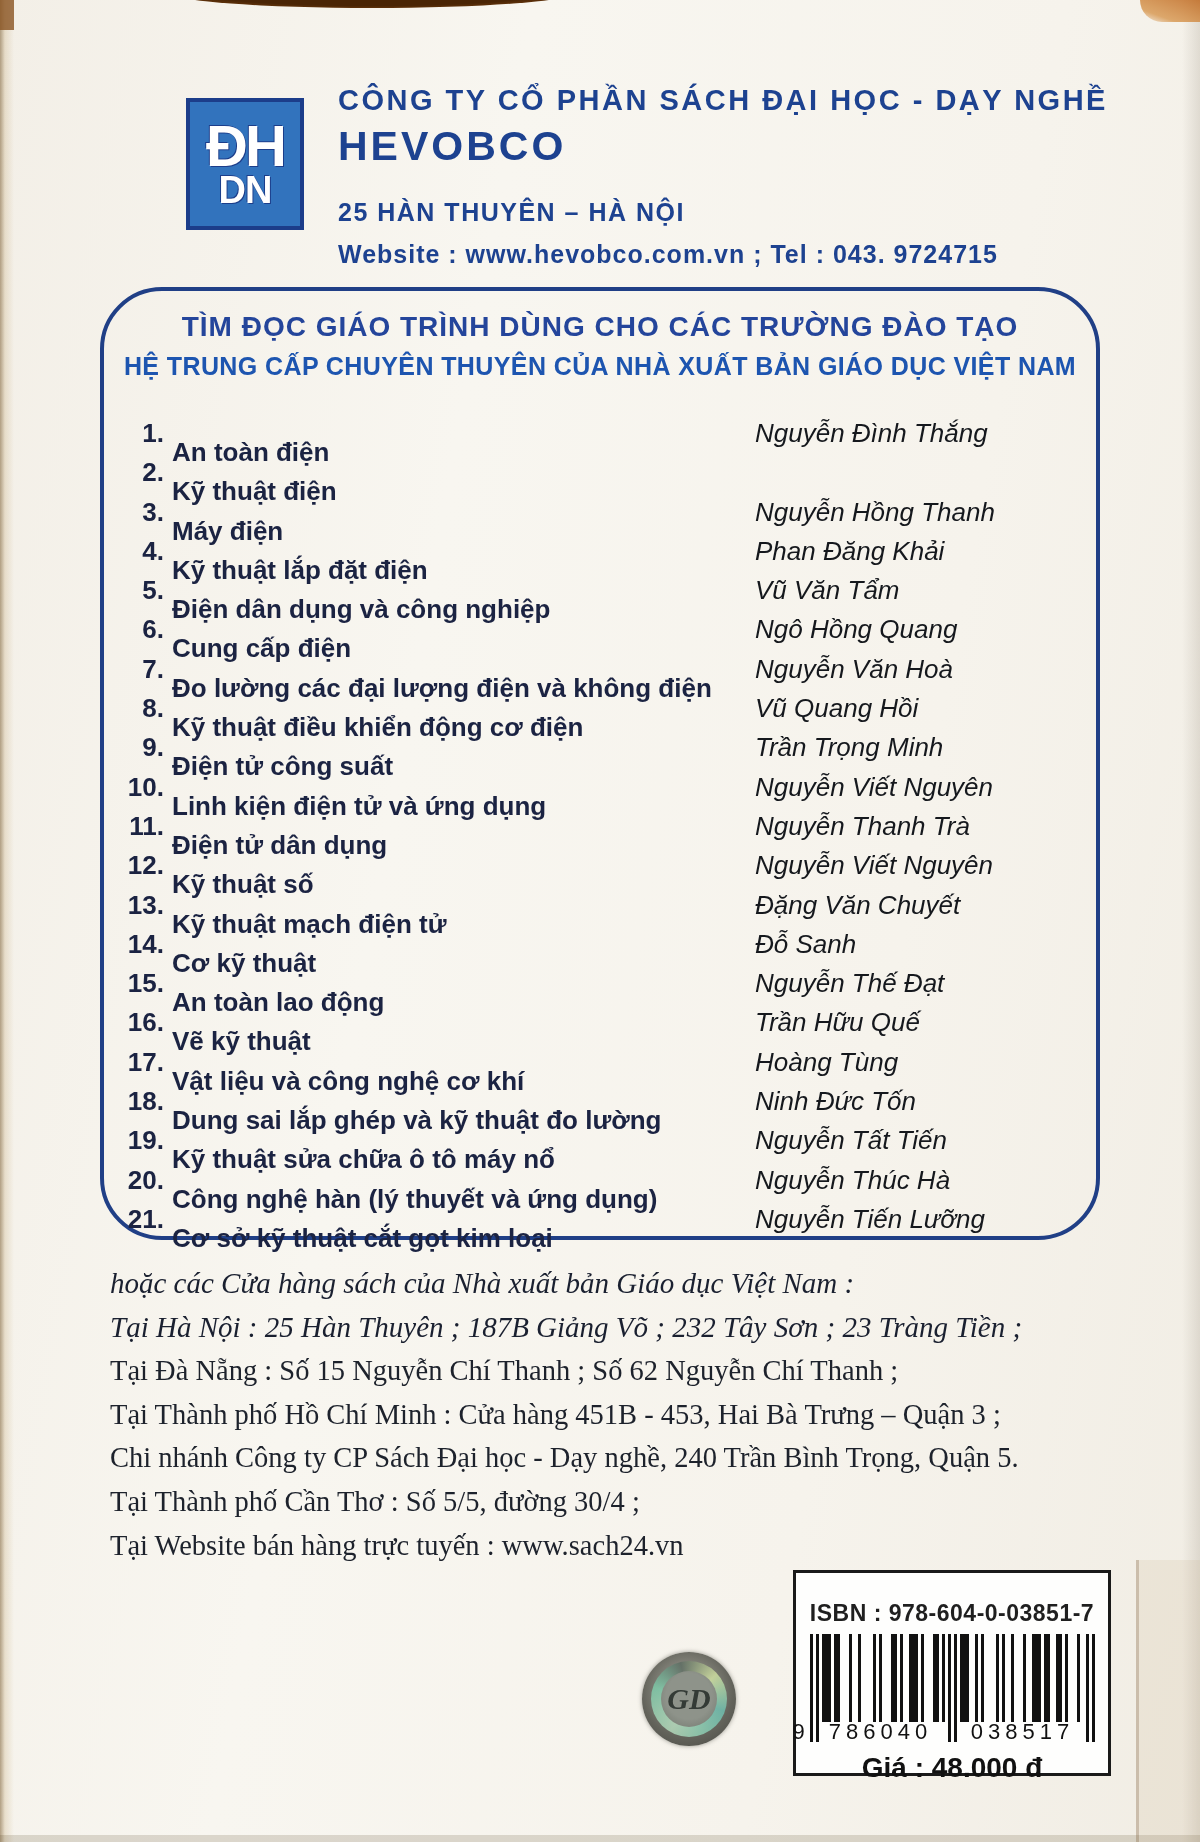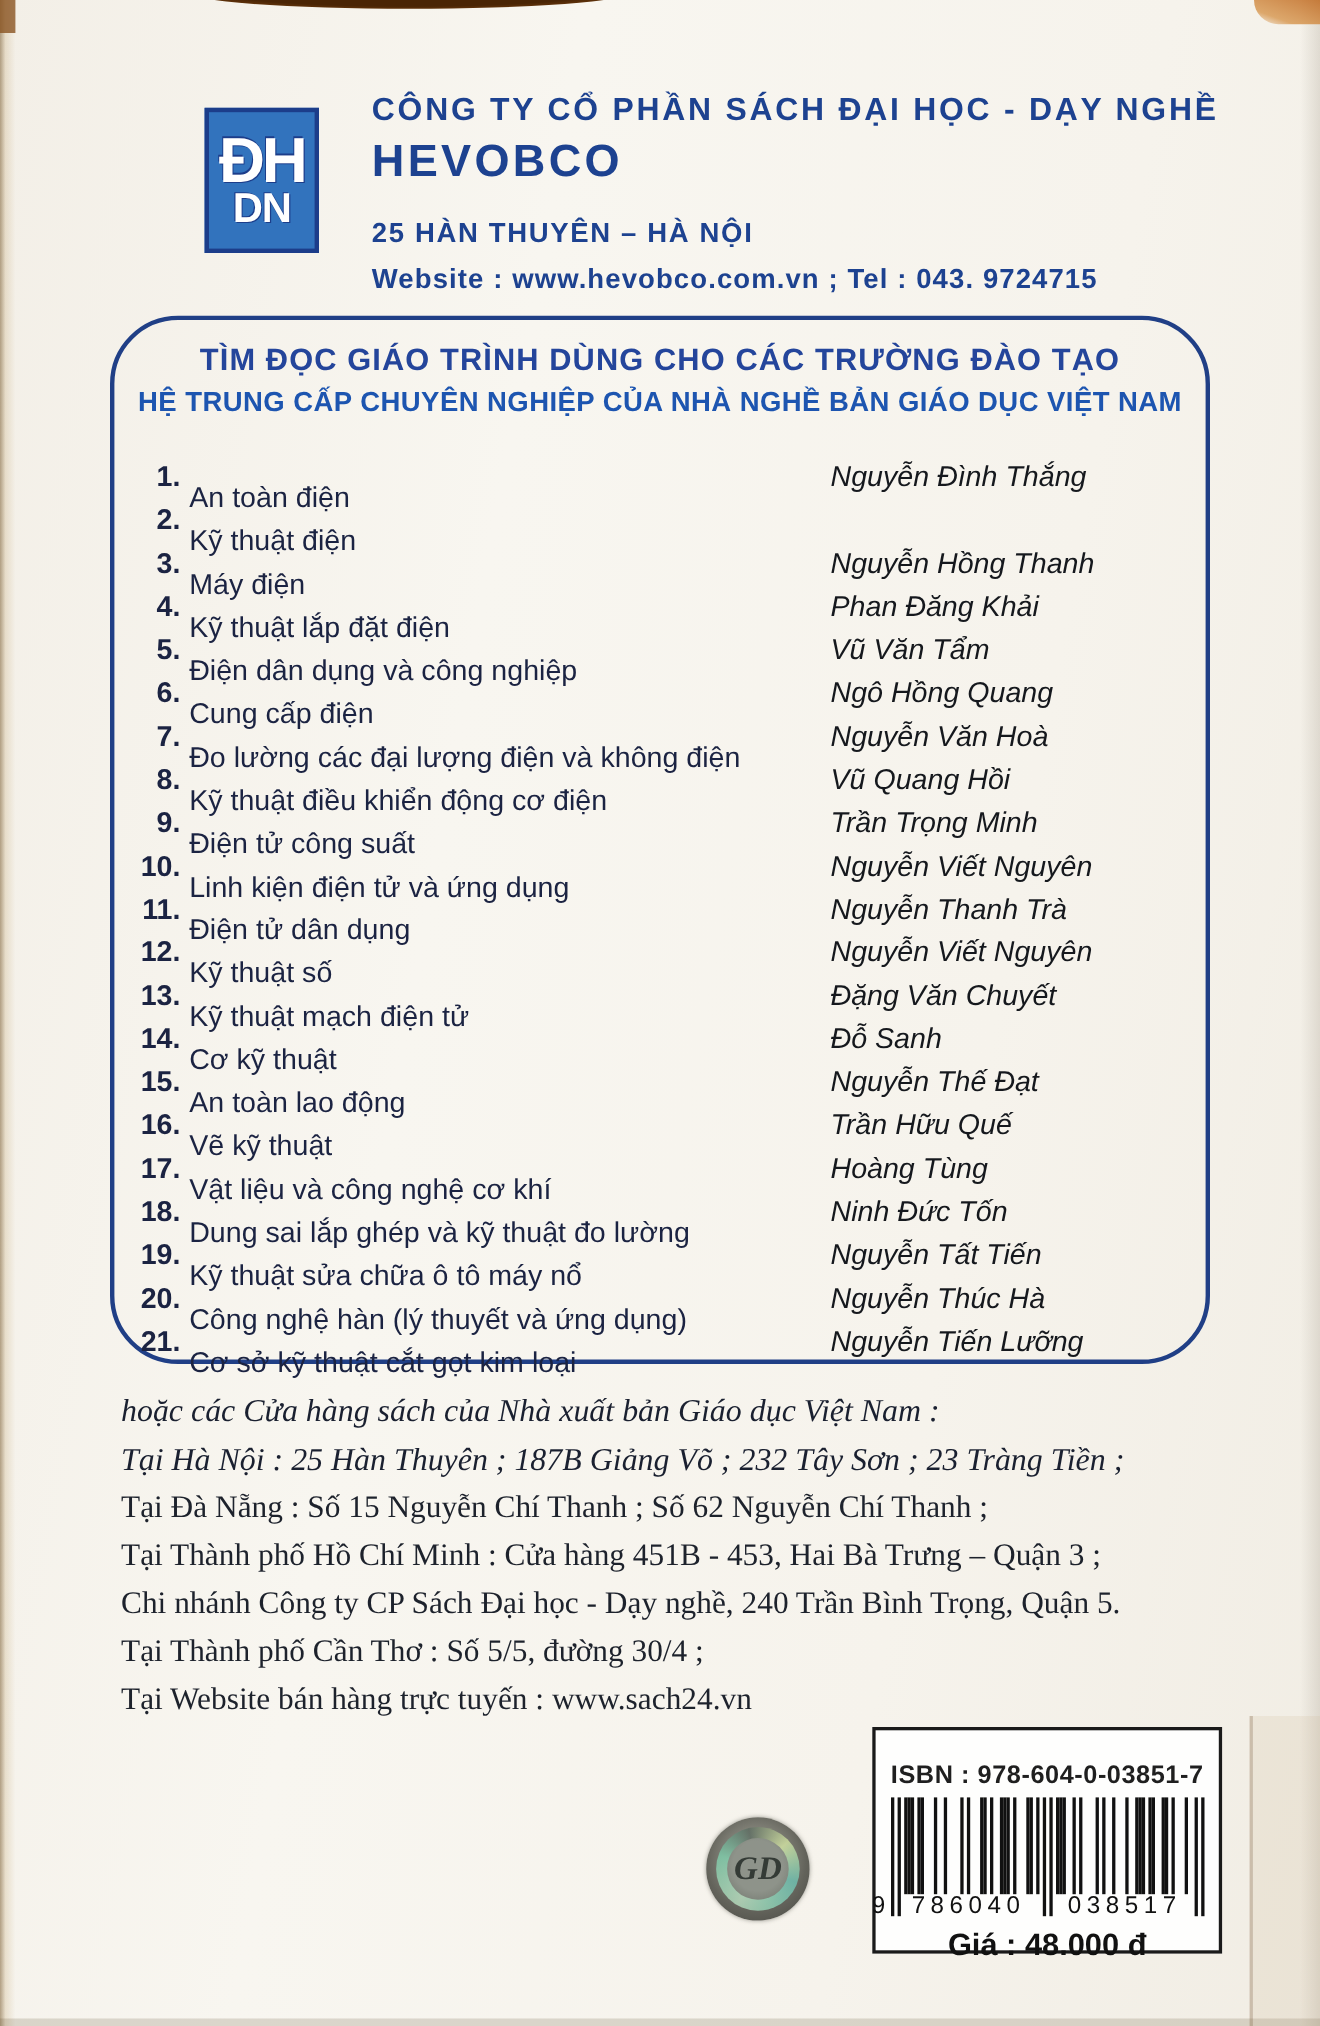--- a/index.html
+++ b/index.html
@@ -15,21 +15,21 @@
   .edge-bottom{position:absolute;left:0;bottom:0;width:100%;height:7px;background:rgba(90,70,40,.18);}
   .stain-top-arc{position:absolute;left:172px;top:-22px;width:400px;height:30px;border-radius:50%;
      background:radial-gradient(ellipse at 50% 50%,#4a2505 0 60%,#7a4312 85%,rgba(122,67,18,0));}
   .stain-top-right{position:absolute;right:0;top:0;width:60px;height:22px;border-bottom-left-radius:40px;
      background:linear-gradient(200deg,#c06a21,#d89a55 70%,rgba(216,154,85,0));opacity:.85;}
   .stain-top-left{position:absolute;left:0;top:0;width:14px;height:30px;background:#8a5422;opacity:.8;}
   .crease-right{position:absolute;left:1136px;top:1560px;width:3px;height:282px;background:rgba(140,110,75,.38);}
   .crease-shade{position:absolute;left:1139px;top:1560px;width:61px;height:282px;background:rgba(205,185,150,.18);}
 
   
-  .logo{position:absolute;left:186px;top:98px;width:104px;height:132px;border:4px solid #1c3d8a;
+  .logo{position:absolute;left:186px;top:98px;width:118px;height:132px;border:4px solid #1c3d8a;
         background:#3273bd;box-sizing:border-box;display:flex;flex-direction:column;align-items:center;
         justify-content:center;color:#fff;}
   .logo .lt{font-weight:bold;font-size:58px;line-height:52px;letter-spacing:-3px;
         text-shadow:1px 1px 0 #1c3d8a,-1px -1px 0 #1c3d8a;}
   .logo .lb{font-weight:bold;font-size:38px;line-height:36px;letter-spacing:-1px;
         text-shadow:1px 1px 0 #1c3d8a,-1px -1px 0 #1c3d8a;}
   .head-text{position:absolute;left:338px;top:84px;color:#1d4290;}
   .company{font-size:29px;font-weight:bold;letter-spacing:2.5px;}
   .brand{font-size:41px;font-weight:bold;letter-spacing:3px;margin-top:6px;}
   .haddr{font-size:25px;font-weight:bold;letter-spacing:1.5px;margin-top:28px;}
@@ -37,21 +37,21 @@
 
   
   .catalog{position:absolute;left:100px;top:287px;width:1000px;height:953px;box-sizing:border-box;
      border:4px solid #203f86;border-radius:62px;background:transparent;}
   .cat-t1{margin-top:20px;text-align:center;color:#24459b;font-size:28px;font-weight:bold;letter-spacing:1px;}
   .cat-t2{margin-top:9px;text-align:center;color:#1d55b0;font-size:25px;font-weight:bold;letter-spacing:.4px;}
   .book-list{margin:18px 20px 0 22px;}
   .book-row{display:grid;grid-template-columns:38px 575px 1fr;column-gap:8px;height:39.3px;
      align-items:center;}
   .book-num{font-size:26px;font-weight:bold;color:#1b2342;text-align:right;}
-  .book-title{font-size:26px;font-weight:normal;color:#1b2342;white-space:nowrap;margin-top:38px;}
+  .book-title{font-size:26px;font-weight:bold;color:#1b2342;white-space:nowrap;margin-top:38px;}
   .book-author{font-size:26px;font-style:italic;color:#15181d;white-space:nowrap;}
 
   
   .purchase{position:absolute;left:110px;top:1262px;width:1000px;
      font-family:"Liberation Serif","DejaVu Serif",serif;color:#1d222c;}
   .p-line{font-size:28.5px;height:43.6px;line-height:43.6px;white-space:nowrap;}
   .p-line:nth-child(1),.p-line:nth-child(2){font-style:italic;font-size:29px;color:#1a2030;}
 
   
   .isbn-box{position:absolute;left:793px;top:1570px;width:318px;height:206px;box-sizing:border-box;
@@ -99,21 +99,21 @@
   </div>
   <div class="head-text">
     <div class="company">CÔNG TY CỔ PHẦN SÁCH ĐẠI HỌC - DẠY NGHỀ</div>
     <div class="brand">HEVOBCO</div>
     <div class="haddr">25 HÀN THUYÊN – HÀ NỘI</div>
     <div class="hcontact">Website : www.hevobco.com.vn ; Tel : 043. 9724715</div>
   </div>
 
   <div class="catalog">
     <div class="cat-t1">TÌM ĐỌC GIÁO TRÌNH DÙNG CHO CÁC TRƯỜNG ĐÀO TẠO</div>
-    <div class="cat-t2">HỆ TRUNG CẤP CHUYÊN NGHIỆP CỦA NHÀ NGHỀ BẢN GIÁO DỤC VIỆT NAM</div>
+    <div class="cat-t2">HỆ TRUNG CẤP CHUYÊN THUYÊN CỦA NHÀ XUẤT BẢN GIÁO DỤC VIỆT NAM</div>
     <div class="book-list">
         <div class="book-row">
           <span class="book-num">1.</span>
           <span class="book-title">An toàn điện</span>
           <span class="book-author">Nguyễn Đình Thắng</span>
         </div>
         <div class="book-row">
           <span class="book-num">2.</span>
           <span class="book-title">Kỹ thuật điện</span>
         </div>

